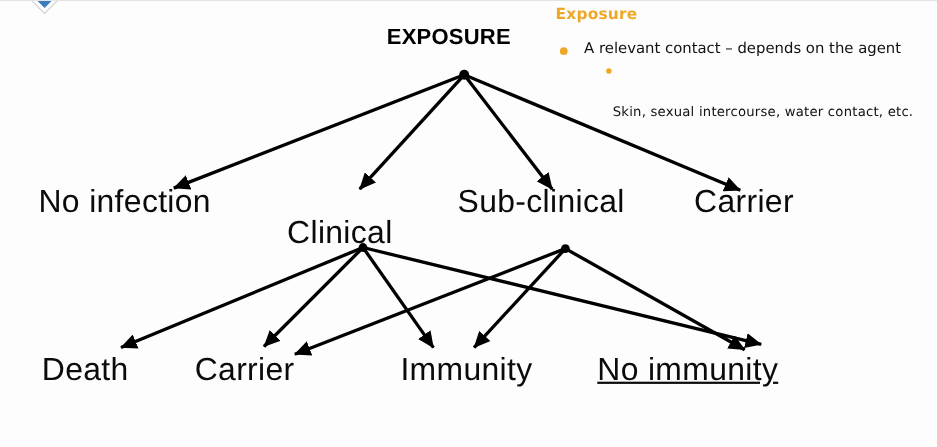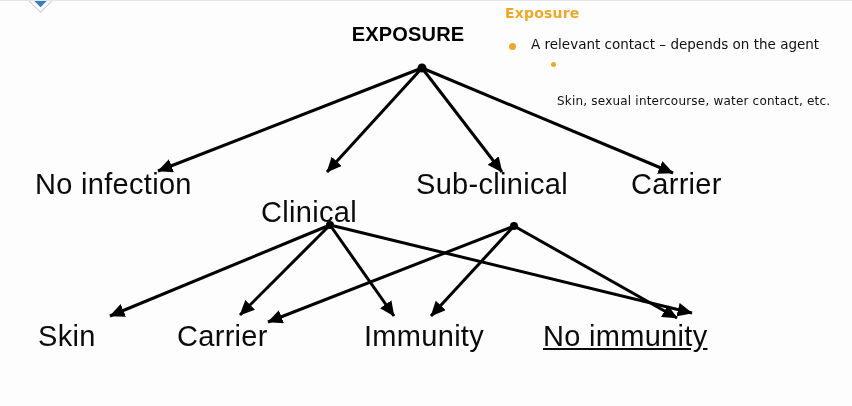--- a/index.html
+++ b/index.html
@@ -106,21 +106,21 @@
     </g>
 </svg>
 
 <div class="tree-title">EXPOSURE</div>
 
 <div class="tree-label" id="l1-0">No infection</div>
 <div class="tree-label" id="l1-1">Clinical</div>
 <div class="tree-label" id="l1-2">Sub-clinical</div>
 <div class="tree-label" id="l1-3">Carrier</div>
 
-<div class="tree-label" id="l2-0">Skin</div>
+<div class="tree-label" id="l2-0">Death</div>
 <div class="tree-label" id="l2-1">Carrier</div>
 <div class="tree-label" id="l2-2">Immunity</div>
 <div class="tree-label" id="l2-3">No immunity</div>
 
 <div class="notes">
   <div class="notes-heading" style="color: rgb(239, 167, 40);">Exposure</div>
   <div class="note-bullet-row">
     <span class="bullet-dot" style="background: rgb(239, 167, 40);"></span>
     <span class="note-bullet-text">A relevant contact – depends on the agent</span>
   </div>

